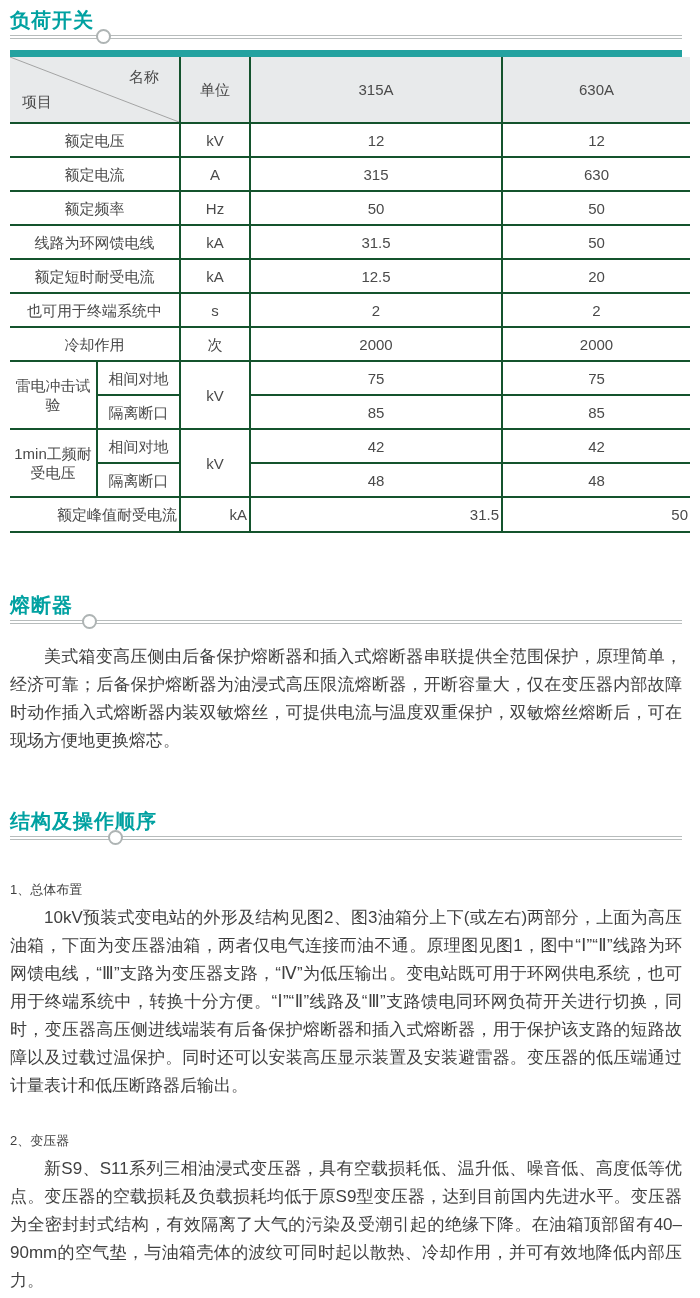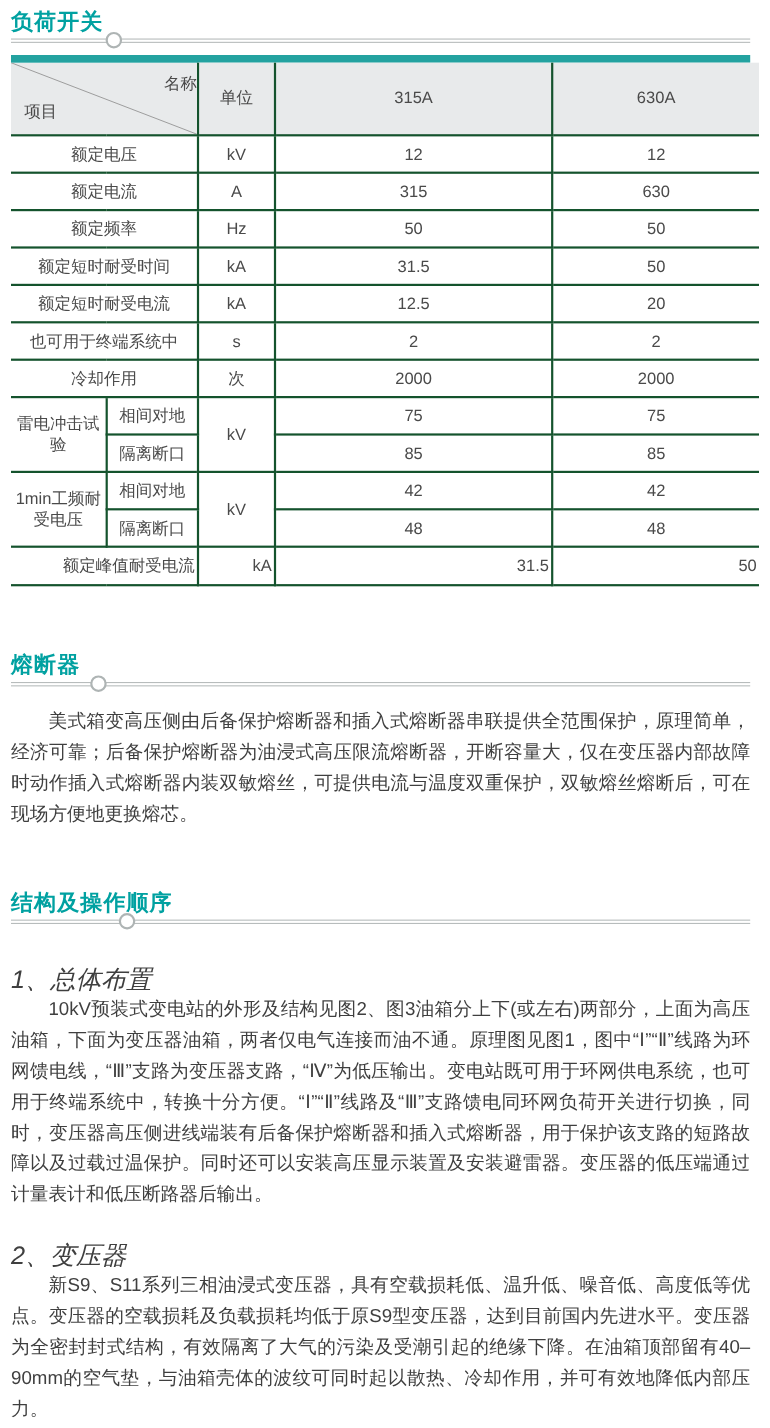--- a/index.html
+++ b/index.html
@@ -40,21 +40,21 @@
   }
   .para{
     margin:0;
     text-align:justify;
     text-indent:2em;
   }
   .sec1 .para{margin-top:21px;}
   .sec2{margin-top:60px;}
   .sec2 .para{margin-top:20px;font-family:Liberation Mono, monospace;}
   .sec3{margin-top:53px;}
-  .subhead{margin:36px 0 0 0;font-size:23px;line-height:28px;color:#3f3f3f;font-style:italic;}
+  .subhead{margin:36px 0 0 0;font-size:13px;line-height:28px;color:#3f3f3f;}
   .subhead.second{margin-top:27px;}
   
   .tablewrap{margin-top:11px;}
   .topbar{height:7px;background:#23a2a0;}
   table.spec{
     width:100%;
     border-collapse:collapse;
     table-layout:fixed;
     font-size:15px;
     color:#4a4a4a;
@@ -69,21 +69,21 @@
   }
   table.spec td:first-child{border-left:none;}
   table.spec td:last-child{border-right:none;}
   table.spec tr.head td{
     height:63px;
     background:#e8eaeb;
     border-top:none;
   }
   td.diag{position:relative;padding:0;}
   .diag-svg{position:absolute;left:0;top:0;width:100%;height:100%;}
-  .diag-top{position:absolute;top:11px;right:0;line-height:18px;font-family:Liberation Serif, serif;}
+  .diag-top{position:absolute;top:11px;right:20px;line-height:18px;font-family:Liberation Serif, serif;}
   .diag-bot{position:absolute;bottom:11px;left:12px;line-height:18px;}
   tr.last td{height:31px;text-align:right;}
 </style>
 </head>
 <body>
 
 <div class="page">
 
   <section class="sec1">
     <h2 class="sec-title">负荷开关</h2>
@@ -127,21 +127,21 @@
             <td>315</td>
             <td>630</td>
           </tr>
           <tr>
             <td colspan="2">额定频率</td>
             <td>Hz</td>
             <td>50</td>
             <td>50</td>
           </tr>
           <tr>
-            <td colspan="2">额定短时耐受时间</td>
+            <td colspan="2">线路为环网馈电线</td>
             <td>kA</td>
             <td>31.5</td>
             <td>50</td>
           </tr>
           <tr>
             <td colspan="2">额定短时耐受电流</td>
             <td>kA</td>
             <td>12.5</td>
             <td>20</td>
           </tr>

